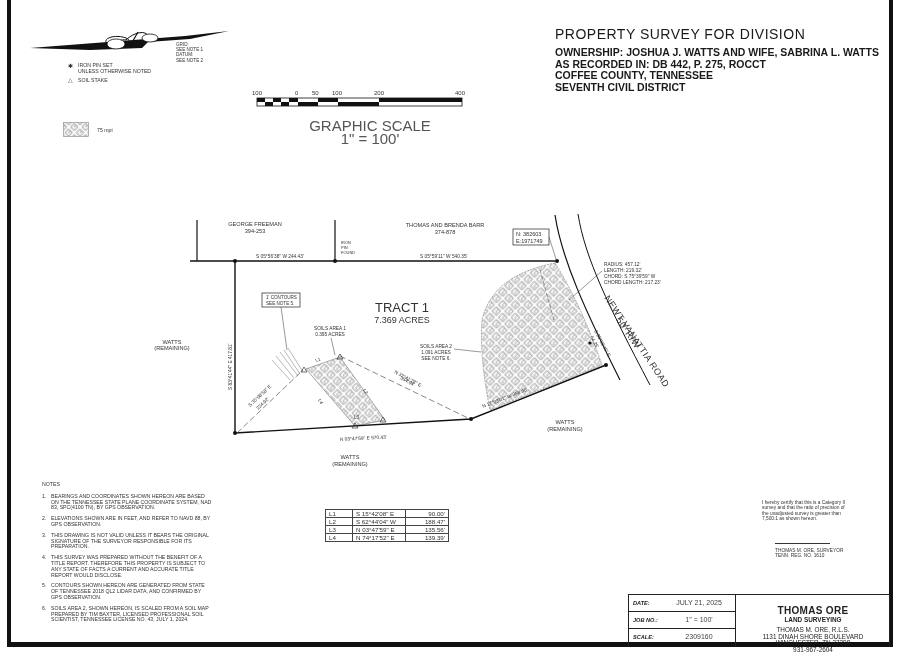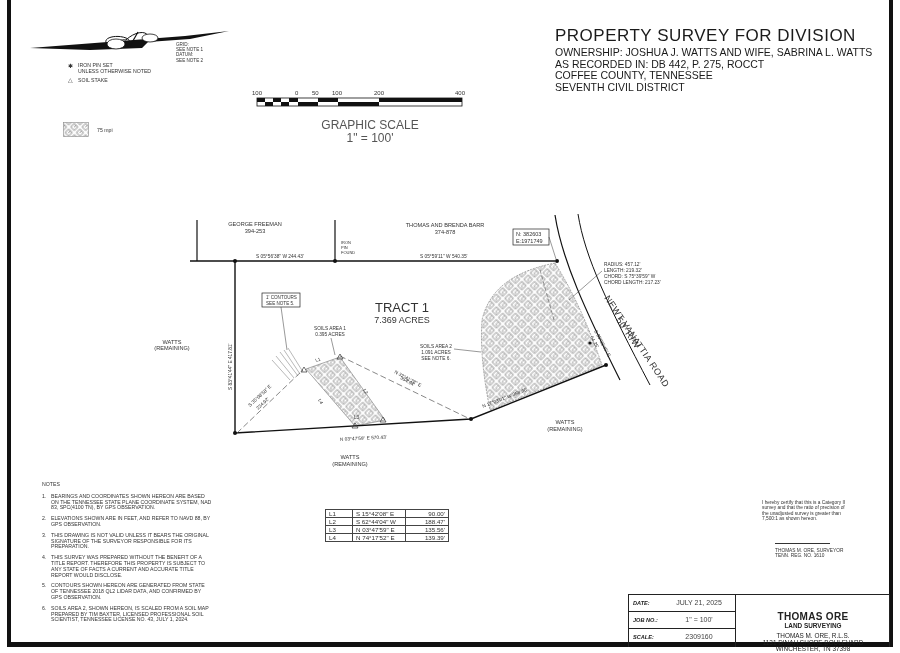--- a/index.html
+++ b/index.html
@@ -1,43 +1,43 @@
 <!DOCTYPE html>
 <html><head>
 <meta charset="utf-8">
 <style>
   html,body{margin:0;padding:0;background:#fff;}
   body{width:900px;height:653px;position:relative;overflow:hidden;font-family:"Liberation Sans",sans-serif;color:#222;}
   .frame{position:absolute;left:7px;top:0;width:886px;height:647px;border-left:4px solid #111;border-right:4px solid #111;border-bottom:5px solid #111;box-sizing:border-box;}
   .abs{position:absolute;}
-  .title{left:555px;top:26px;font-size:17px;letter-spacing:0.5px;color:#1a1a1a;}
+  .title{left:555px;top:26px;font-size:14px;letter-spacing:0.5px;color:#1a1a1a;}
   .owner{left:555px;top:47px;font-size:10.5px;line-height:11.6px;color:#1a1a1a;}
-  .owner div{white-space:nowrap;}
+  .owner div{white-space:nowrap;font-weight:bold;}
   .owner .indent{padding-left:24px;}
   .tiny{font-size:4.6px;line-height:5.2px;color:#333;}
-  .scale-title{left:305px;top:119px;font-size:12px;color:#555;text-align:center;width:130px;line-height:13px;}
+  .scale-title{left:305px;top:119px;font-size:15px;color:#555;text-align:center;width:130px;line-height:13px;}
   .notes{left:42px;top:482px;width:170px;font-size:5.2px;line-height:5.8px;color:#333;}
   .notes .h{margin-bottom:6px;}
   .notes .n{display:flex;margin-bottom:5px;}
   .notes .n .num{width:9px;flex:none;}
   table.lines{position:absolute;left:325px;top:509px;border-collapse:collapse;font-size:6.2px;color:#333;}
   table.lines td{border:1px solid #444;padding:0 3px;height:7px;line-height:7px;white-space:nowrap;}
   table.lines td.d{text-align:right;width:36px;}
   table.lines td.b{width:46px;}
   table.lines td.l{width:20px;}
   .cert{left:762px;top:500px;width:90px;font-size:4.8px;line-height:5.3px;color:#333;}
   .sigline{left:775px;top:543px;width:55px;border-top:1px solid #333;}
   .signame{left:775px;top:548px;font-size:4.8px;line-height:5.3px;color:#333;}
   .tblock{position:absolute;left:628px;top:594px;width:262px;height:53px;border:1.5px solid #222;border-bottom:none;box-sizing:border-box;}
   .tb-left{position:absolute;left:0;top:0;width:106px;height:100%;border-right:1.5px solid #222;}
   .tb-row{position:absolute;left:0;width:100%;height:17px;border-bottom:1.2px solid #222;box-sizing:border-box;font-size:7px;}
   .tb-row .lbl{position:absolute;left:4px;top:5px;font-style:italic;font-weight:bold;font-size:5.6px;}
   .tb-row .val{position:absolute;left:36px;top:4px;width:68px;text-align:center;color:#444;}
   .tb-right{position:absolute;left:107px;top:0;width:154px;height:100%;text-align:center;}
-  .tb-right .co{font-weight:bold;font-size:10px;margin-top:16px;letter-spacing:0.3px;}
+  .tb-right .co{font-weight:bold;font-size:10px;margin-top:10px;letter-spacing:0.3px;}
   .tb-right .co2{font-weight:bold;font-size:6.4px;margin-top:0;}
   .tb-right .addr{font-size:6.4px;line-height:6.6px;margin-top:4px;}
   .legend{font-size:5.2px;color:#333;}
   svg text{font-family:"Liberation Sans",sans-serif;fill:#333;}
 </style>
 </head>
 <body>
 
 <div class="frame"></div>
 

